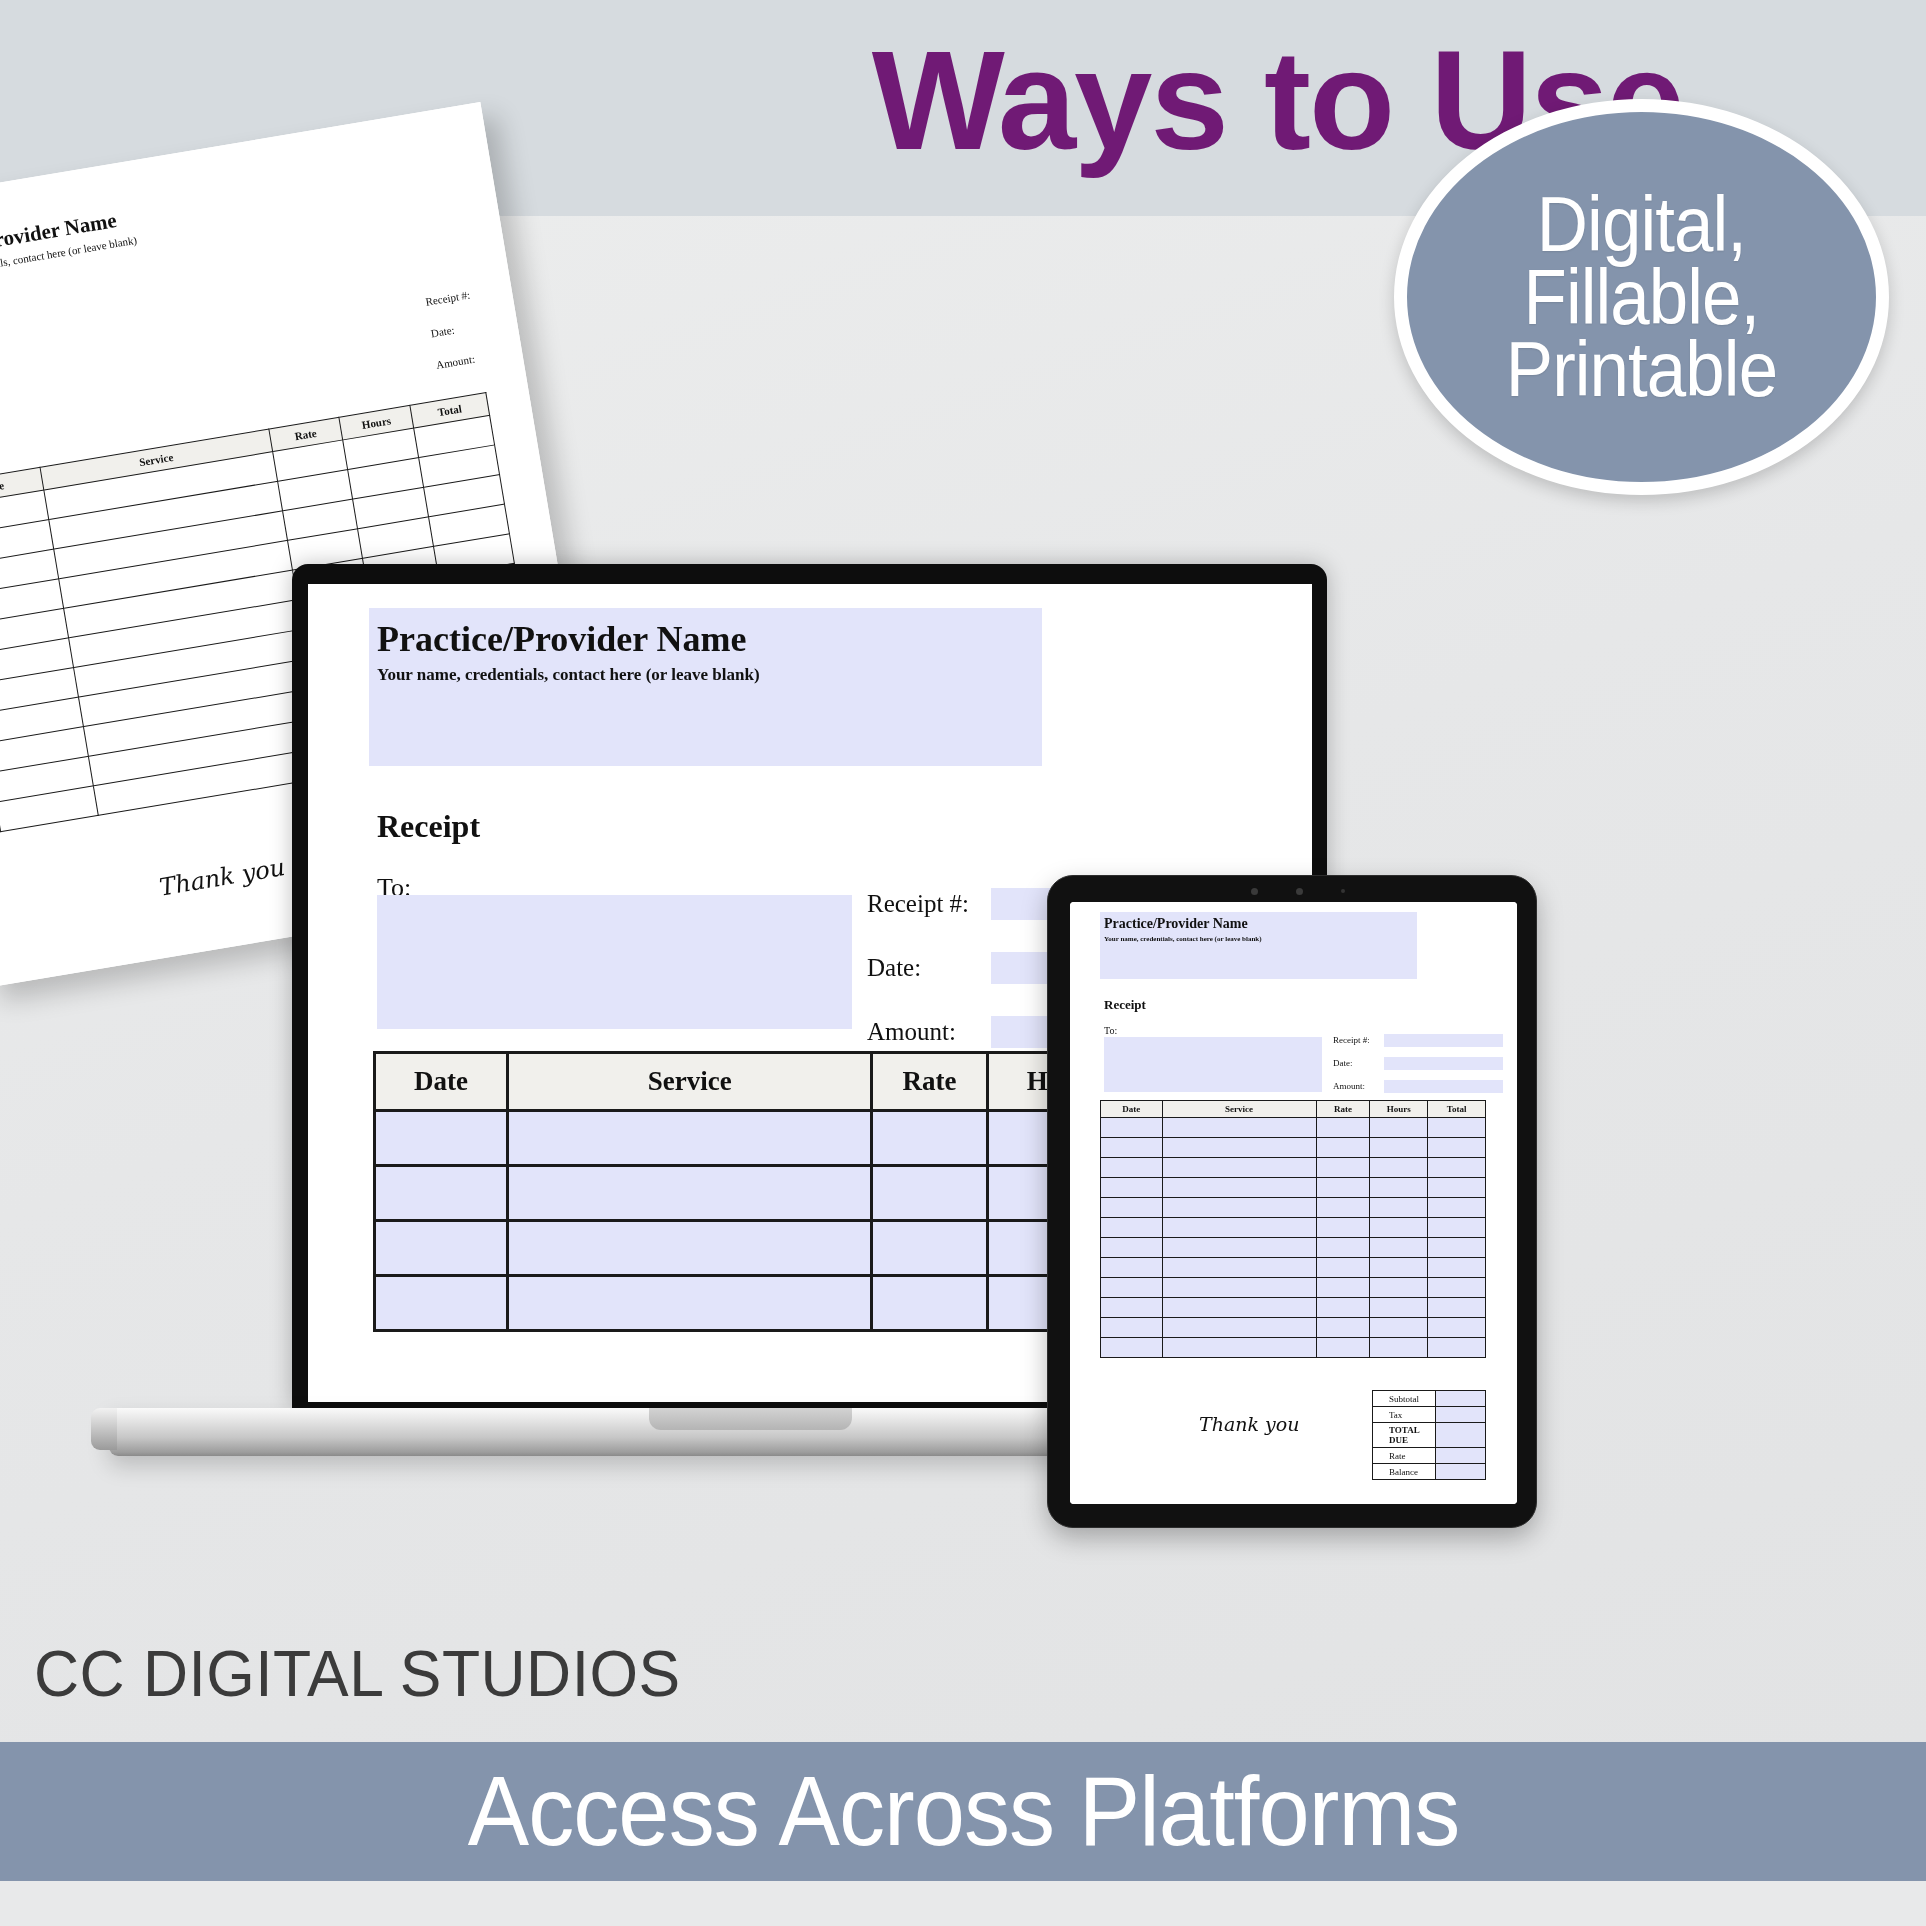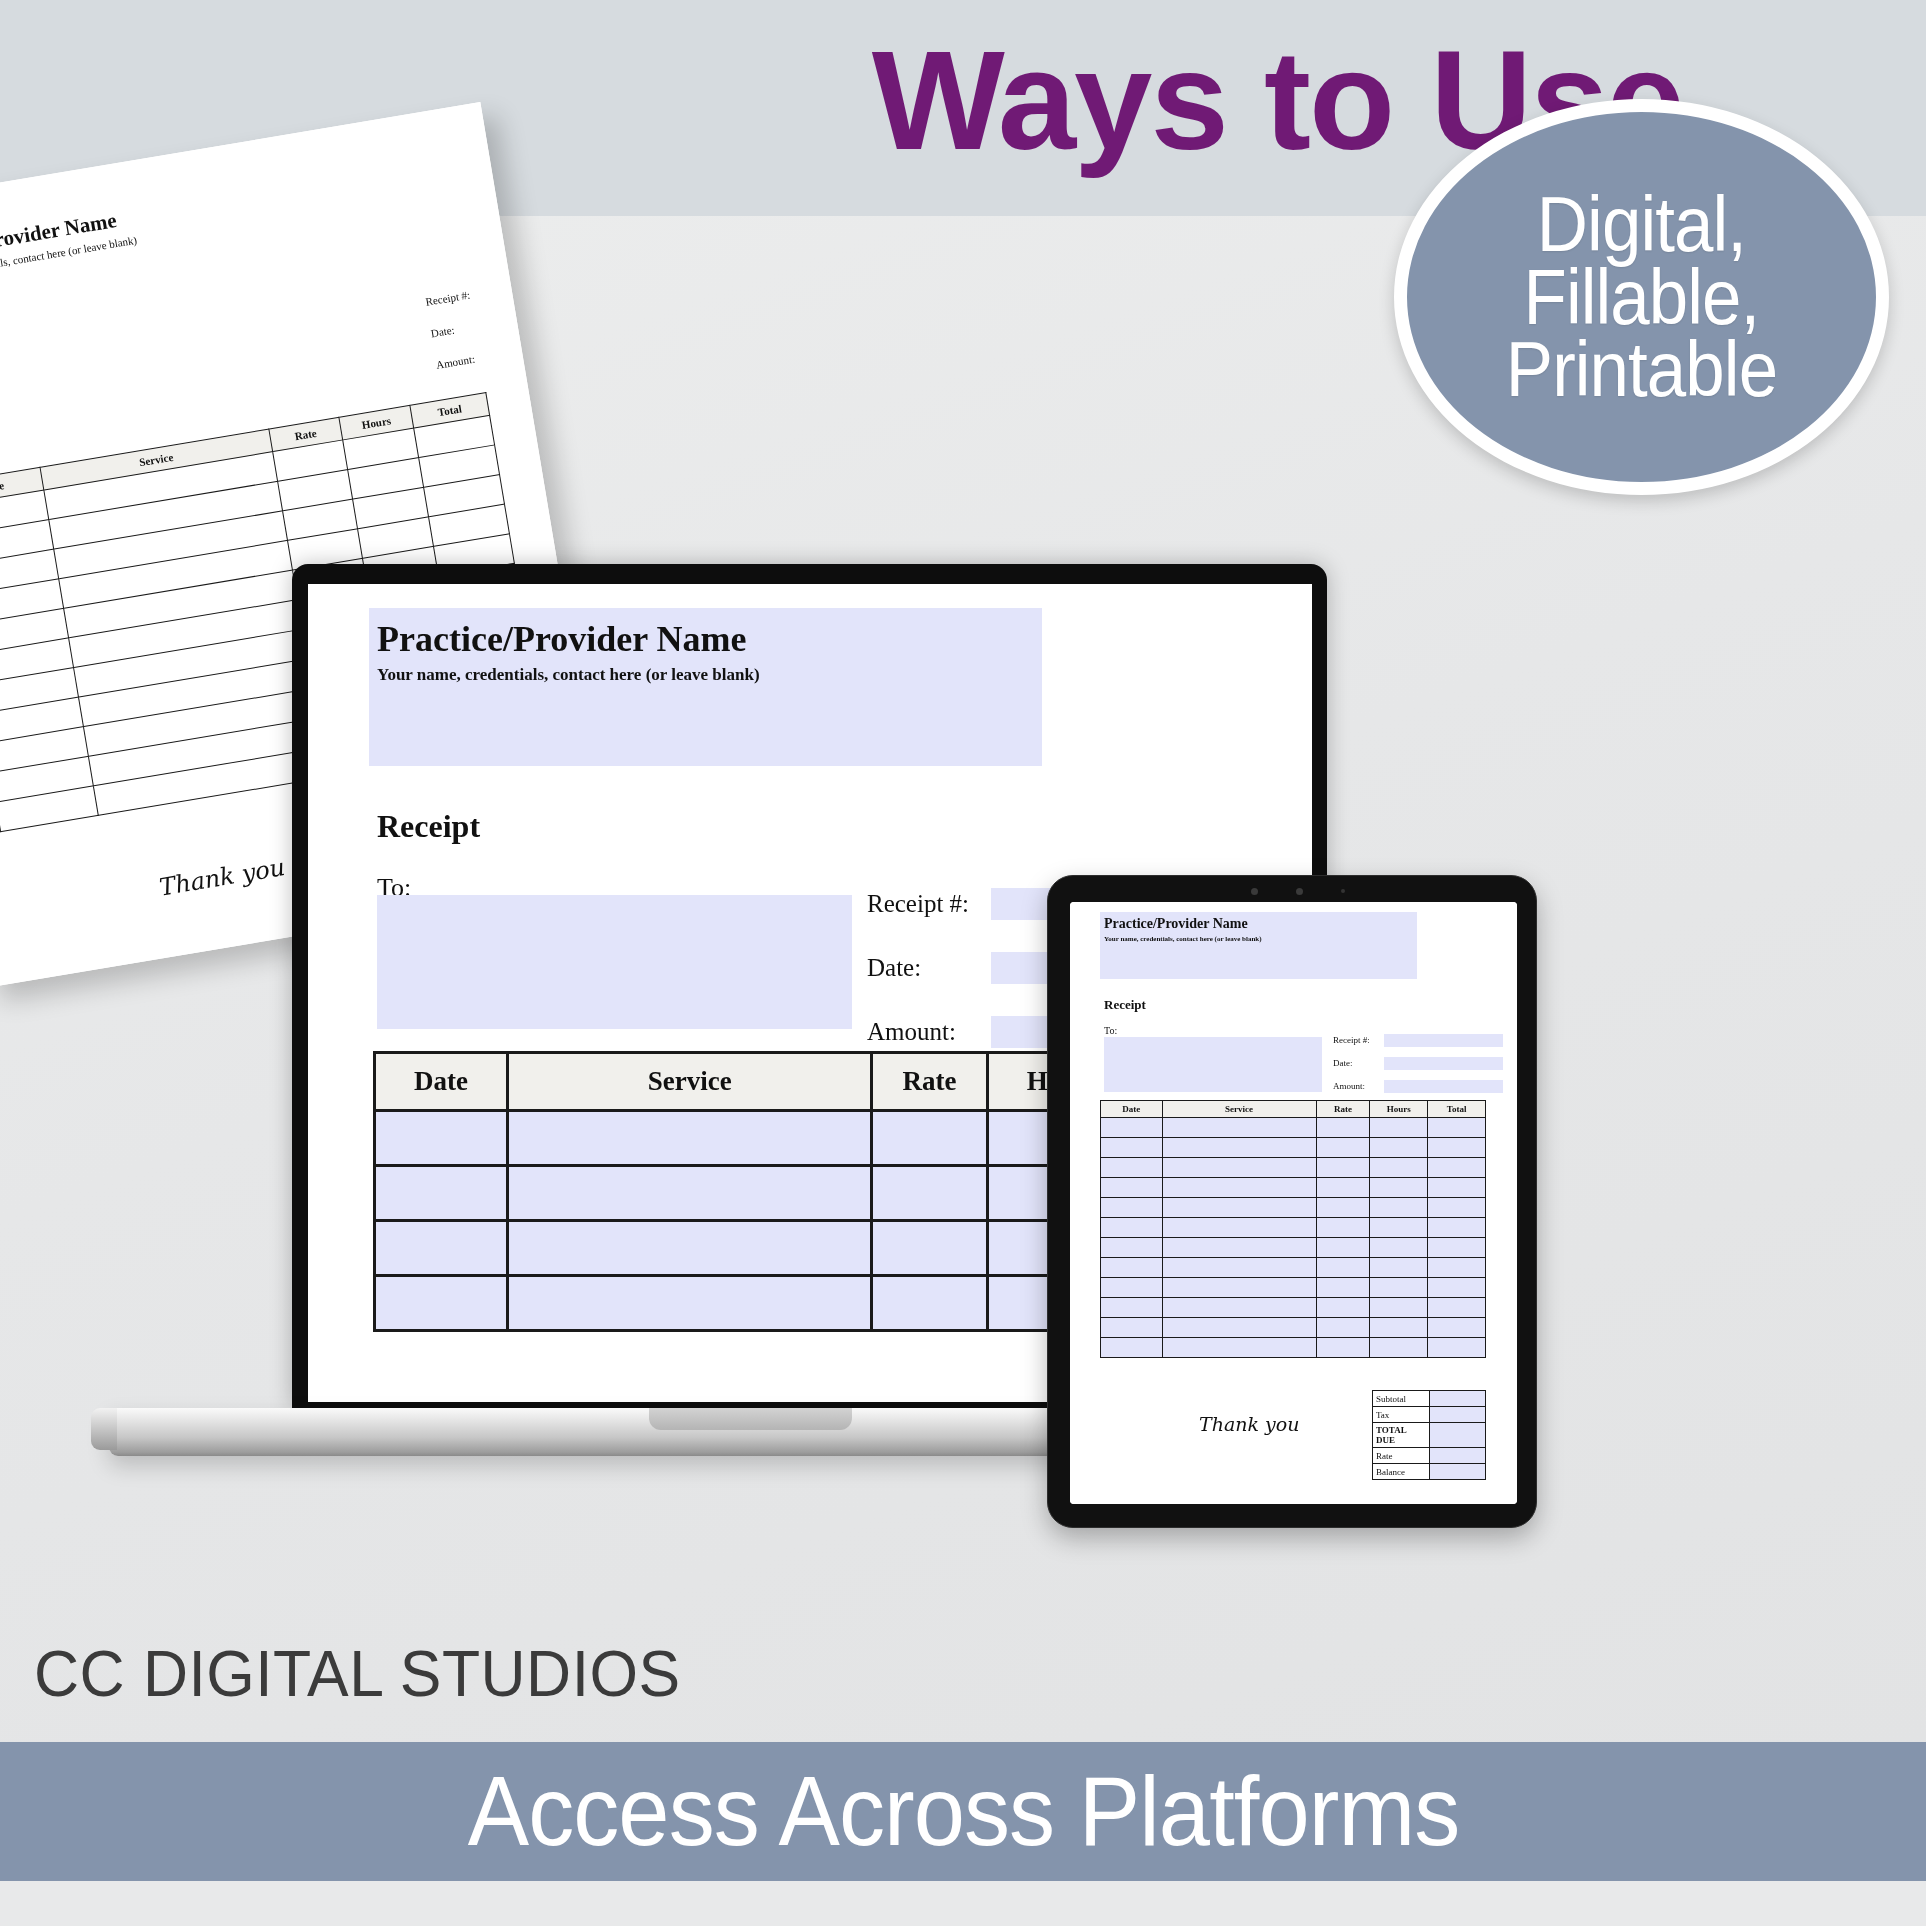--- a/index.html
+++ b/index.html
@@ -210,21 +210,21 @@
   .tdoc .meta-label { width: 51px; font-size: 9px; }
   .tdoc .meta-box { width: 119px; height: 13px; background: #e2e4fa; }
   .tdoc .ttable { position: absolute; left: 30px; top: 198px; width: 386px; }
   .tdoc .ttable th { font-size: 9px; padding: 3px 0; border-width: 1px; }
   .tdoc .ttable td { height: 20px; border-width: 1px; }
   .tdoc .thanks { position: absolute; left: 129px; top: 511px; font-size: 19px; }
   .tdoc .totals { position: absolute; left: 302px; top: 488px; width: 114px; }
   .tdoc .totals table { border-collapse: collapse; width: 100%; }
   .tdoc .totals td.lbl {
     font-family: "Liberation Serif", serif; font-size: 9px;
-    background: #fff; border: 1px solid #1a1a1a; padding: 2px 3px; width: 57px;
+    background: #fff; border: 1px solid #1a1a1a; padding: 2px 16px; width: 57px;
   }
   .tdoc .totals td.lbl.bold { font-weight: bold; margin-left: 10px; }
   .tdoc .totals td.val { background: #e2e4fa; border: 1px solid #1a1a1a; height: 16px; }
 
   
   .brand {
     position: absolute; left: 34px; top: 1636px;
     font-size: 65px; color: #3b3b3b; letter-spacing: 0.5px;
     font-family: "Liberation Sans", sans-serif;
     transform: scaleX(0.96);

